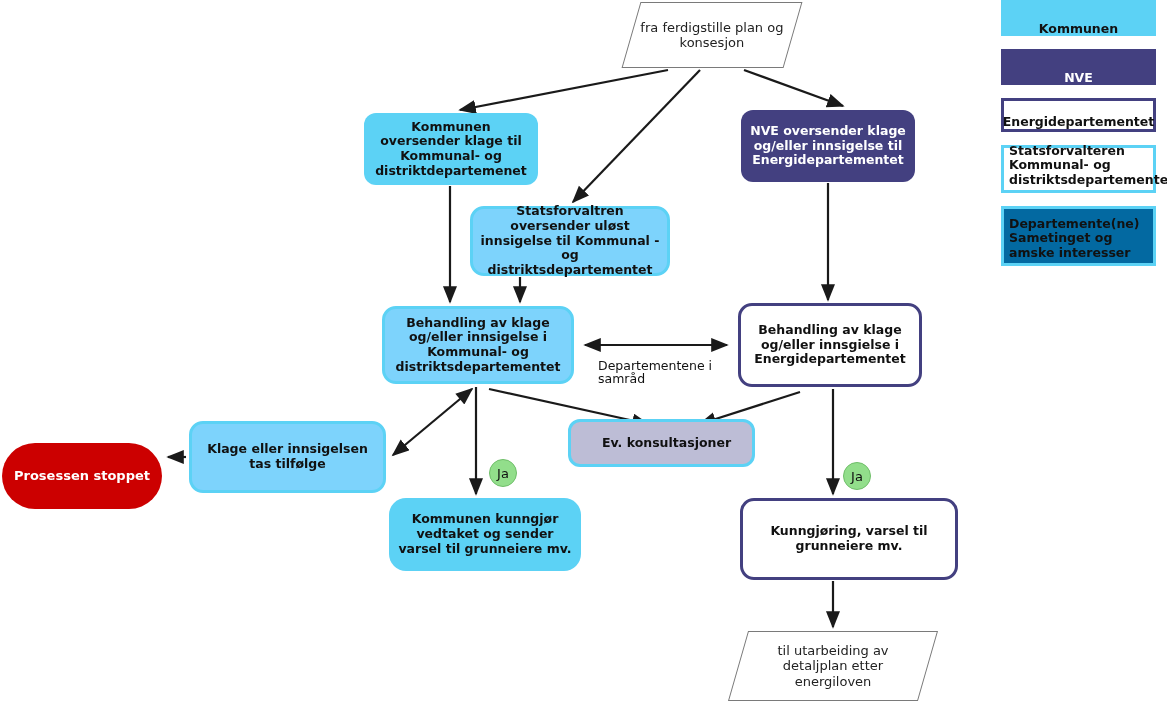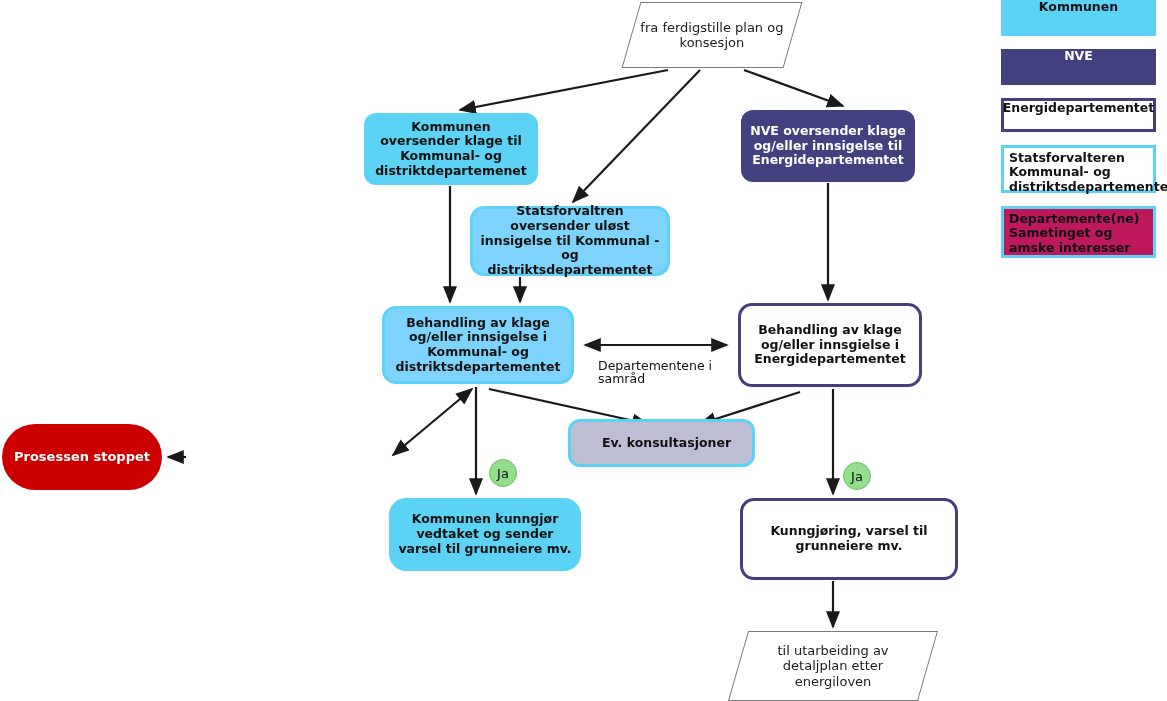--- a/index.html
+++ b/index.html
@@ -82,20 +82,21 @@
     font-weight: bold;
     padding-left: 10px;
   }
   
   .n-stop {
     background: #cc0000;
     border-radius: 36px;
     color: #ffffff;
     font-weight: bold;
     font-size: 13px;
+    margin-top: 19px;
   }
   
   .n-para {
     background: #ffffff;
     border: 1px solid #7a7a7a;
     color: #222;
     font-weight: normal;
     font-size: 13px;
     transform: skewX(-16deg);
   }
@@ -135,21 +136,21 @@
     right: 4px;
     top: 0;
     width: 162px;
     z-index: 6;
   }
   .legend-item {
     box-sizing: border-box;
     width: 155px;
     margin: 0 0 13px 0;
     display: flex;
-    align-items: flex-start;
+    align-items: flex-end;
     font-size: 12.5px;
     font-weight: bold;
     line-height: 1.15;
   }
   .lg-fill-cyan {
     background: #5CD2F5;
     color: #111;
     justify-content: center;
     text-align: center;
     height: 36px;
@@ -172,27 +173,27 @@
   .lg-border-cyan {
     background: #ffffff;
     border: 3.5px solid #5CD2F5;
     color: #111;
     justify-content: flex-start;
     text-align: left;
     padding: 3px 5px;
     height: 48px;
   }
   .lg-lav-cyan {
-    background: #be185d;
+    background: #0369a1;
     border: 3.5px solid #5CD2F5;
     color: #111;
     justify-content: flex-start;
     text-align: left;
     padding: 3px 5px;
-    height: 52px;
+    height: 60px;
   }
 </style>
 </head>
 <body>
 
 <div id="canvas">
 
   <svg id="arrow-layer" viewBox="0 0 1167 701">
     <defs>
       <marker id="ah" markerWidth="9" markerHeight="9" refX="7.2" refY="3.2" orient="auto" markerUnits="strokeWidth">
@@ -259,20 +260,23 @@
   </div>
 
   <div class="node n-energi" style="left:738px; top:303px; width:184px; height:84px;">
     <div class="node-inner">Behandling av klage og/eller innsgielse i Energidepartementet</div>
   </div>
 
   <div class="node n-dep" style="left:568px; top:419px; width:187px; height:48px;">
     <div class="node-inner">Ev. konsultasjoner</div>
   </div>
 
+  <div class="node n-sfv" style="left:189px; top:421px; width:197px; height:72px;">
+    <div class="node-inner">Klage eller innsigelsen tas tilfølge</div>
+  </div>
 
   <div class="node n-stop" style="left:2px; top:424px; width:160px; height:66px;">
     <div class="node-inner">Prosessen stoppet</div>
   </div>
 
   <div class="node n-kommune" style="left:389px; top:498px; width:192px; height:73px;border-radius:17px;">
     <div class="node-inner">Kommunen kunngjør vedtaket og sender varsel til grunneiere mv.</div>
   </div>
 
   <div class="node n-energi" style="left:740px; top:498px; width:218px; height:82px;">

